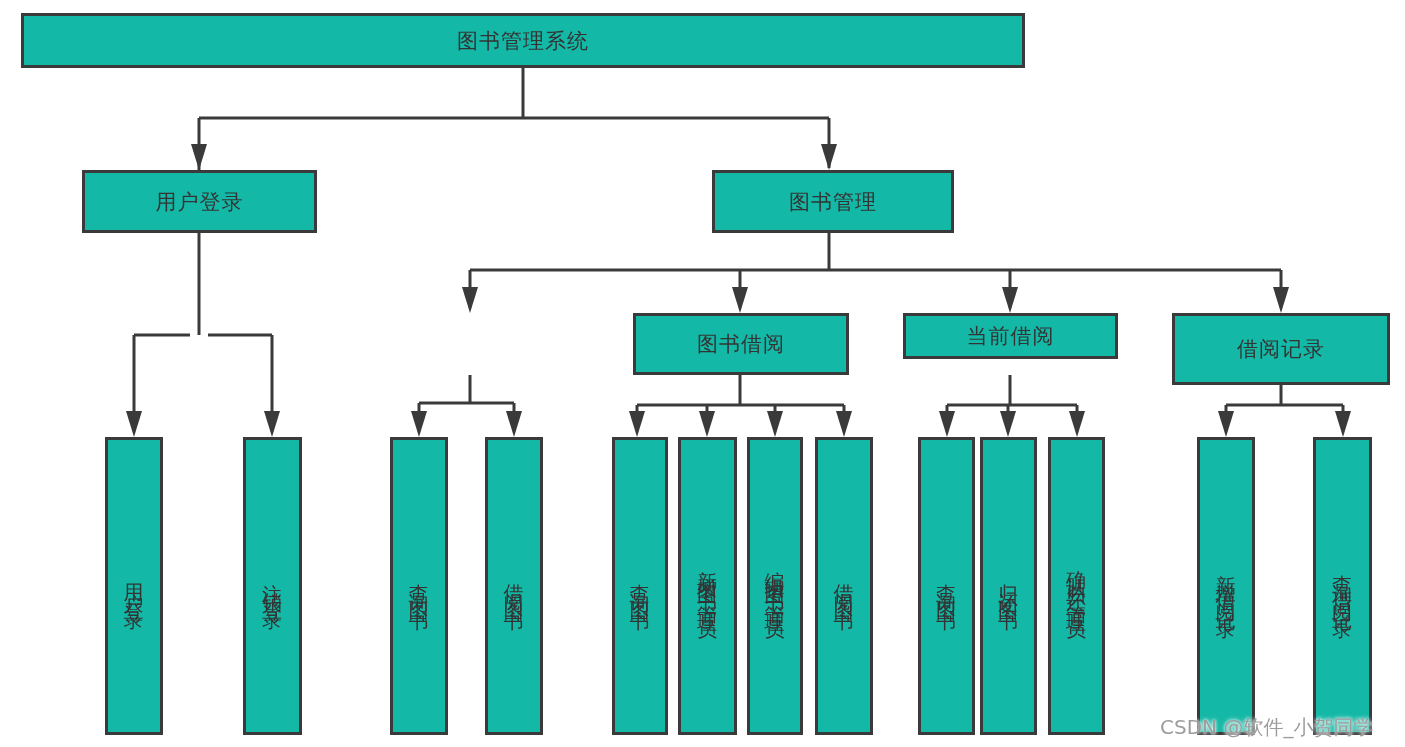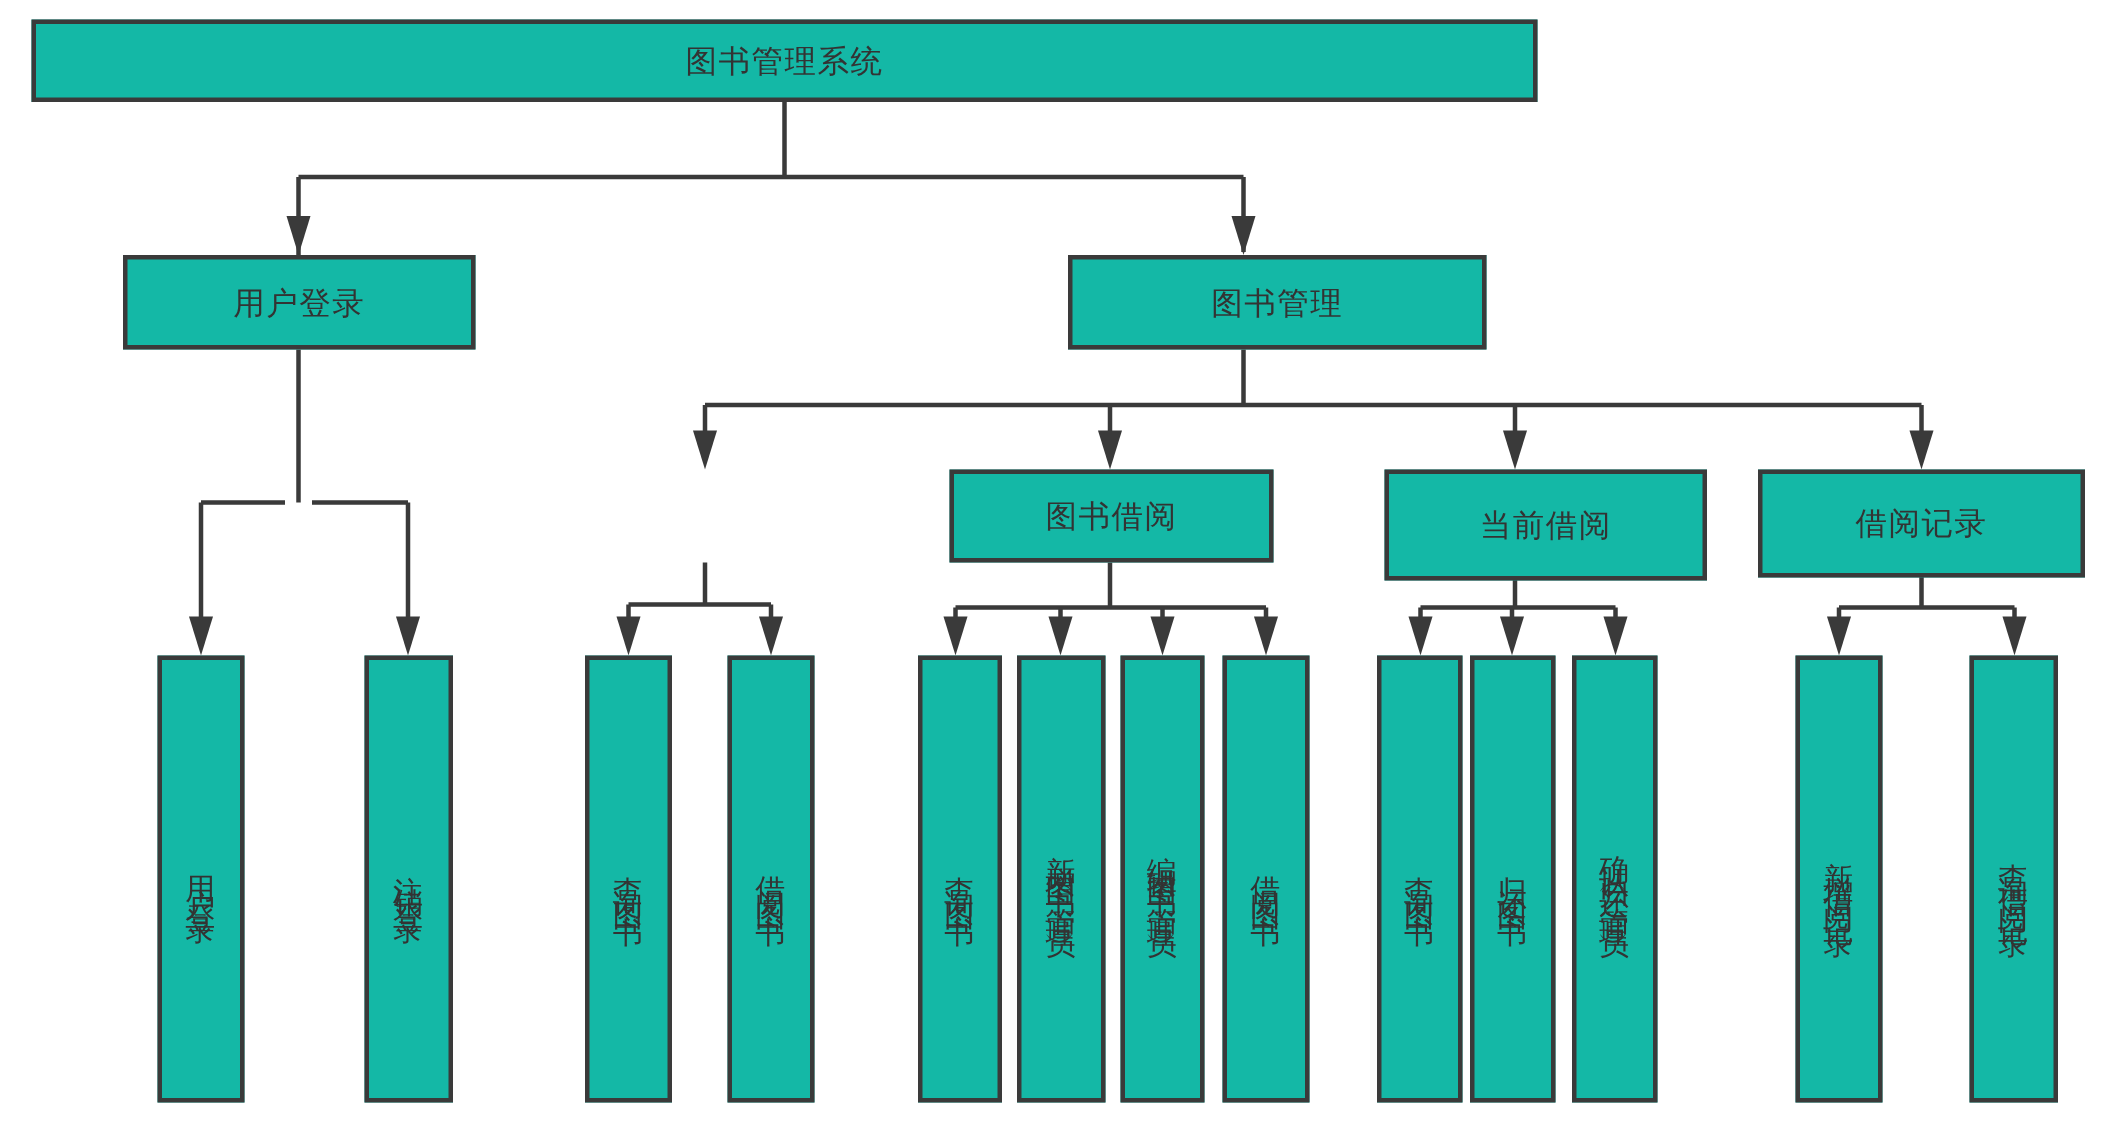--- a/index.html
+++ b/index.html
@@ -83,37 +83,38 @@
       <polygon points="1000,411 1016,411 1008,437"></polygon>
       <polygon points="1069,411 1085,411 1077,437"></polygon>
       <polygon points="1218,411 1234,411 1226,437"></polygon>
       <polygon points="1335,411 1351,411 1343,437"></polygon>
     </g>
   </svg>
 
   <div class="node h-node" style="left:21px; top:13px; width:1004px; height:55px;">图书管理系统</div>
 
   <div class="node h-node" style="left:82px; top:170px; width:235px; height:63px;">用户登录</div>
-  <div class="node h-node" style="left:712px; top:170px; width:279px; height:63px;">图书管理</div>
+  <div class="node h-node" style="left:712px; top:170px; width:242px; height:63px;">图书管理</div>
 
   <div class="node h-node" style="left:633px; top:313px; width:216px; height:62px;">图书借阅</div>
-  <div class="node h-node" style="left:903px; top:313px; width:215px; height:74px;margin-left:20px;">当前借阅</div>
+  <div class="node h-node" style="left:903px; top:313px; width:215px; height:46px;">当前借阅</div>
   <div class="node h-node" style="left:1172px; top:313px; width:218px; height:72px;">借阅记录</div>
 
   <div class="node v-node" style="left:105px; top:437px; width:58px; height:298px;">用户登录</div>
   <div class="node v-node" style="left:243px; top:437px; width:59px; height:298px;">注销登录</div>
 
   <div class="node v-node" style="left:390px; top:437px; width:58px; height:298px;">查询图书</div>
   <div class="node v-node" style="left:485px; top:437px; width:58px; height:298px;">借阅图书</div>
 
   <div class="node v-node" style="left:612px; top:437px; width:56px; height:298px;">查询图书</div>
   <div class="node v-node long" style="left:678px; top:437px; width:59px; height:298px;">新增图书（管理员）</div>
   <div class="node v-node long" style="left:747px; top:437px; width:56px; height:298px;">编辑图书（管理员）</div>
   <div class="node v-node" style="left:815px; top:437px; width:58px; height:298px;">借阅图书</div>
 
   <div class="node v-node" style="left:918px; top:437px; width:57px; height:298px;">查询图书</div>
   <div class="node v-node" style="left:980px; top:437px; width:57px; height:298px;">归还图书</div>
   <div class="node v-node long" style="left:1048px; top:437px; width:57px; height:298px;">确认归还（管理员）</div>
 
   <div class="node v-node" style="left:1197px; top:437px; width:58px; height:298px;">新增借阅记录</div>
   <div class="node v-node" style="left:1313px; top:437px; width:59px; height:298px;">查询借阅记录</div>
 
+  <div class="watermark">CSDN @软件_小贺同学</div>
 </div>
 
 </body></html>

